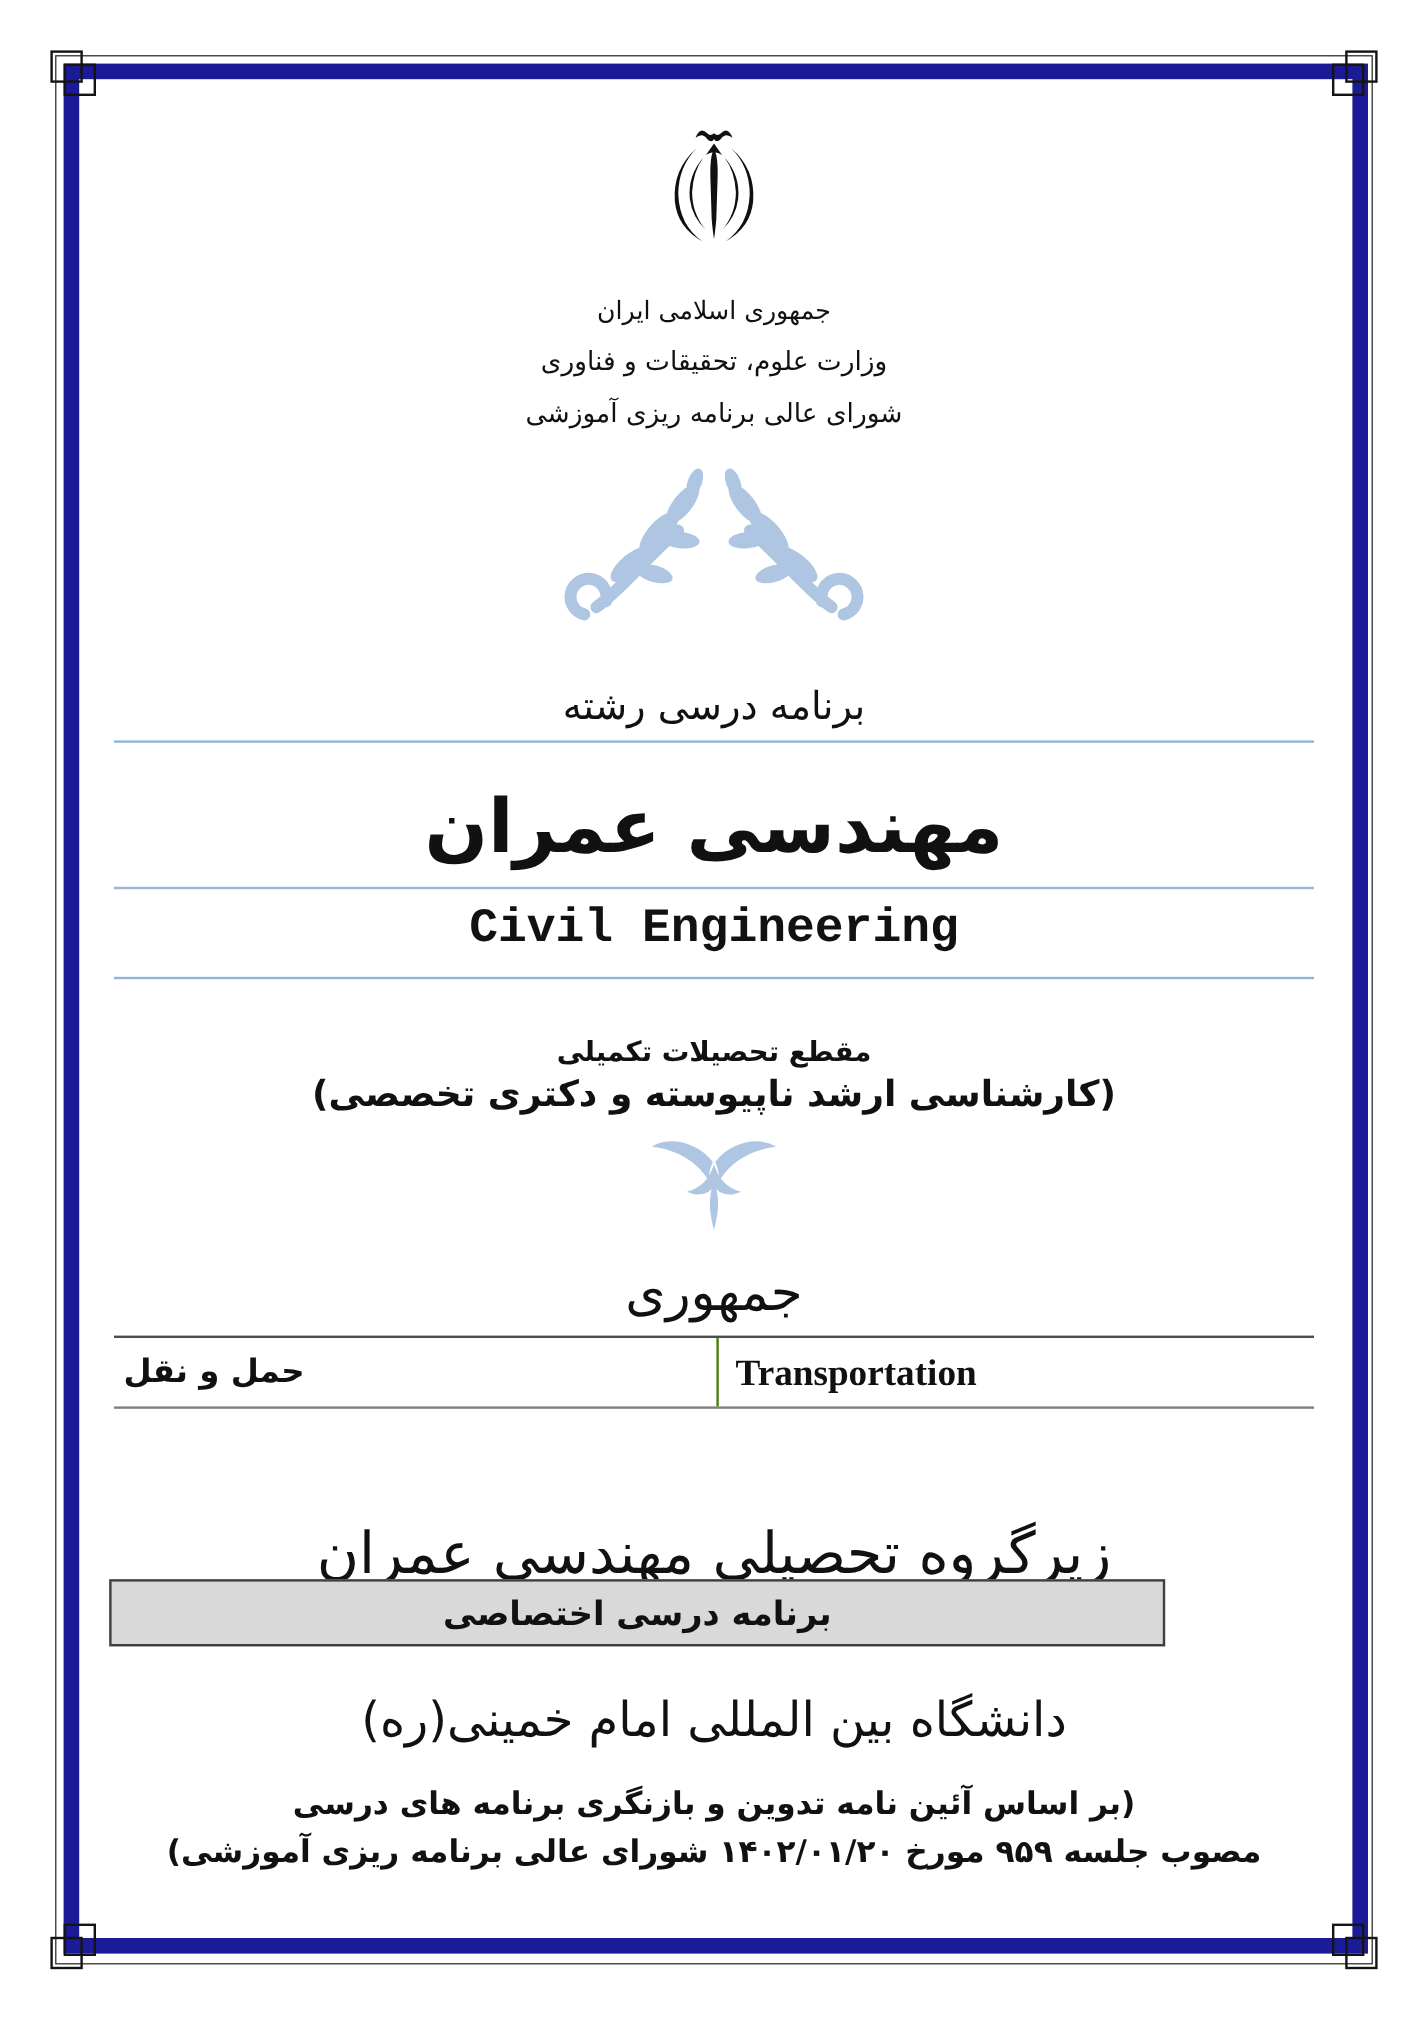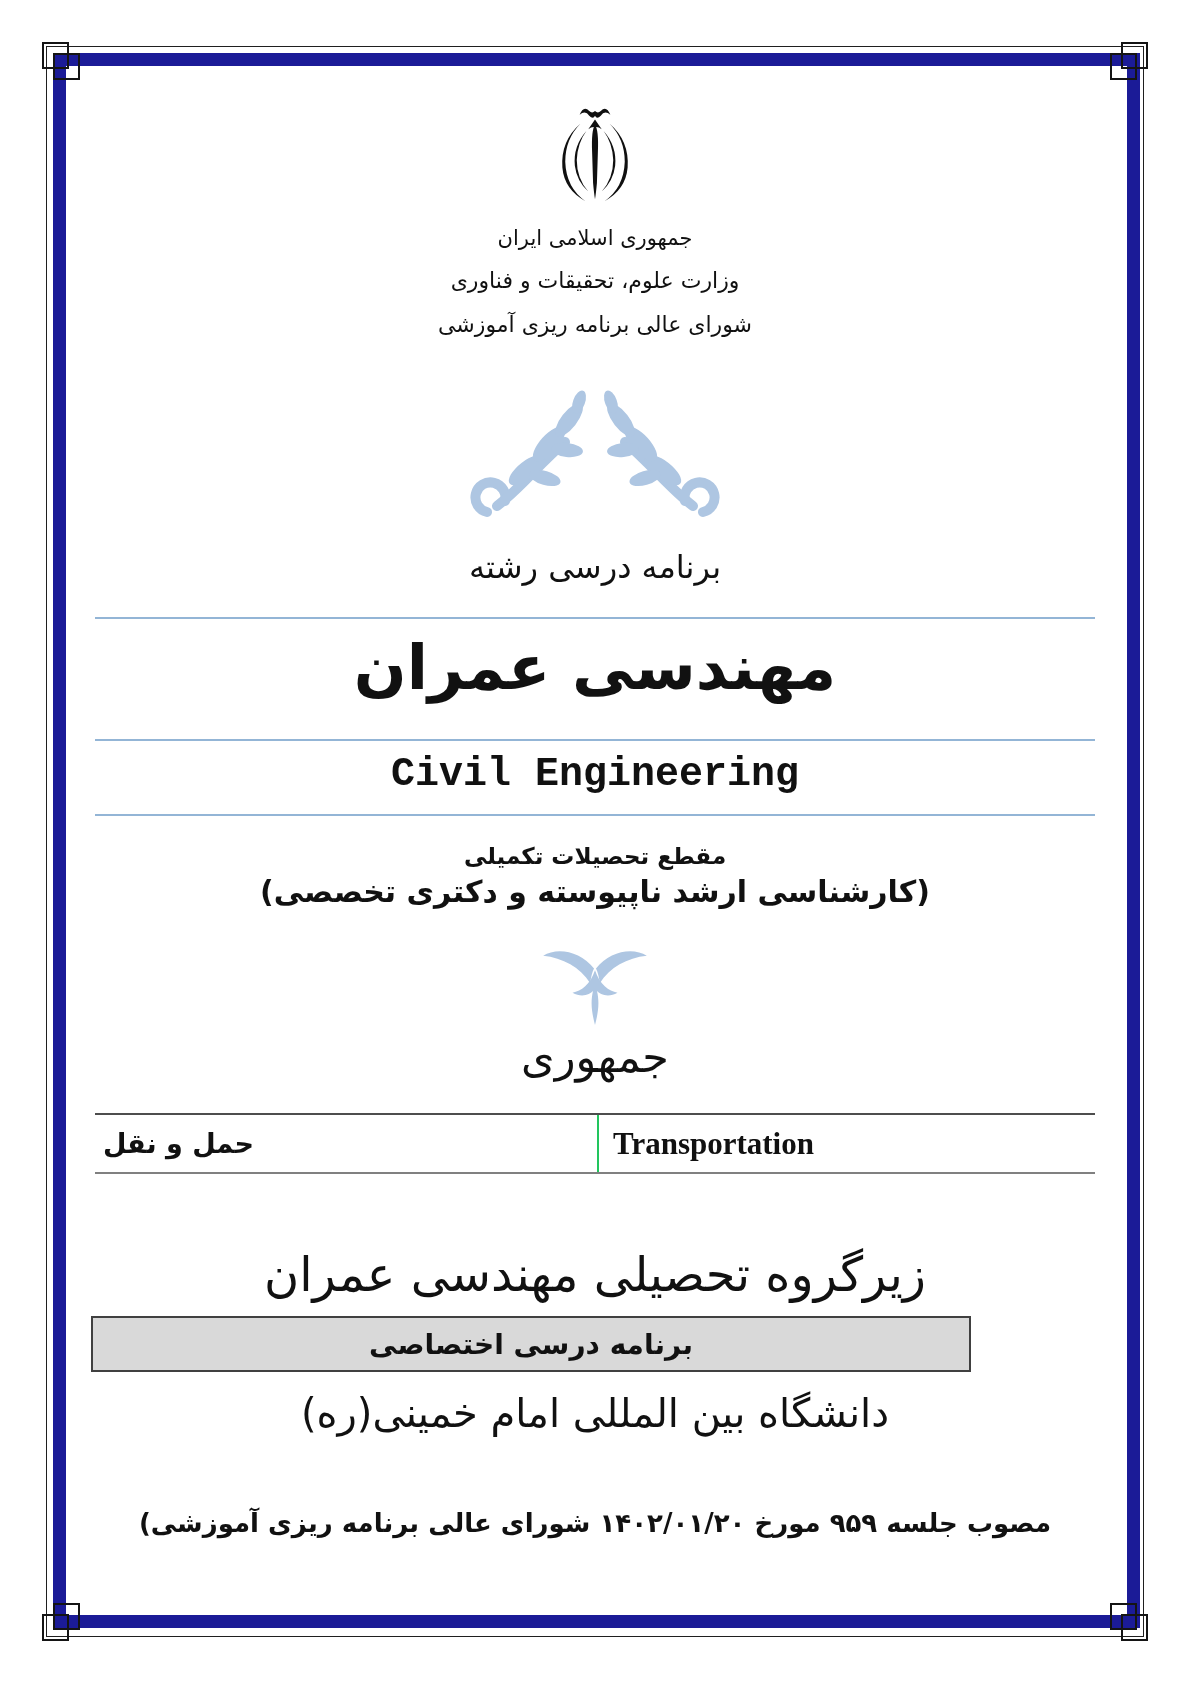--- a/index.html
+++ b/index.html
@@ -12,41 +12,41 @@
   .frame-band{position:absolute;top:53px;left:53px;right:50px;bottom:55px;
     border:13px solid var(--frame,#1b1b97);}
   .corner{position:absolute;width:40px;height:40px;}
   .corner .sq{position:absolute;width:23px;height:23px;border:2.5px solid #141414;}
   .corner.tl{left:42px;top:42px}   .corner.tl .s1{left:0;top:0}     .corner.tl .s2{left:11px;top:11px}
   .corner.tr{right:42px;top:42px}  .corner.tr .s1{right:0;top:0}    .corner.tr .s2{right:11px;top:11px}
   .corner.bl{left:42px;bottom:42px}.corner.bl .s1{left:0;bottom:0}  .corner.bl .s2{left:11px;bottom:11px}
   .corner.br{right:42px;bottom:42px}.corner.br .s1{right:0;bottom:0}.corner.br .s2{right:11px;bottom:11px}
   
   .cx{position:absolute;left:95px;width:1000px;text-align:center;}
-  .rtl{direction:rtl;unicode-bidi:plaintext;}
+  .rtl{direction:rtl;unicode-bidi:plaintext;margin-top:21px;}
   .sep{position:absolute;left:95px;width:1000px;height:0;border-top:2px solid var(--separator,#93b5d6);}
   .nastaliq{font-family:"DejaVu Sans",sans-serif;font-weight:normal;}
   .boldfa{font-weight:bold;}
   
   .emblem{position:absolute;left:547px;top:104px;}
   .hline1{top:226px;font-size:21px;}
   .hline2{top:268px;font-size:22px;}
   .hline3{top:312px;font-size:22px;}
   .orn1{position:absolute;left:465px;top:386px;}
   .field-label{top:548px;font-size:32px;}
   .sep1{top:617px;} .sep2{top:739px;} .sep3{top:814px;}
   .title-fa{top:634px;font-size:62px;font-weight:bold;line-height:1.1;}
   .title-en{top:752px;font-size:40px;font-weight:bold;font-family:Liberation Mono, monospace;}
   .level1{top:843px;font-size:23px;}
   .level2{top:874px;font-size:30px;}
   .orn2{position:absolute;left:530px;top:941px;}
   .orient-label{top:1032px;font-size:43px;}
   .spec-table{position:absolute;left:95px;top:1113px;width:1000px;height:57px;
     border-top:2px solid #4d4d4d;border-bottom:2.5px solid #808080;display:flex;}
-  .cell-fa{width:504px;box-sizing:border-box;border-right:2px solid #22c55e;
+  .cell-fa{width:504px;box-sizing:border-box;border-right:2px solid #4d7c0f;
     display:flex;align-items:center;justify-content:flex-end;padding-left:8px;
     font-size:27px;font-weight:bold;direction:rtl;text-align:right;}
   .cell-en{flex:1;display:flex;align-items:center;padding-left:14px;
     font-family:"Liberation Serif","DejaVu Serif",serif;font-size:31px;font-weight:bold;}
   .subgroup{top:1246px;font-size:48px;}
   .graybar{position:absolute;left:91px;top:1316px;width:880px;height:56px;box-sizing:border-box;
     background:var(--bar-fill,#d9d9d9);border:2.5px solid var(--bar-border,#404040);
     display:flex;align-items:center;justify-content:center;font-size:28px;font-weight:bold;direction:rtl;}
   .univ{top:1390px;font-size:40px;}
   .foot1{top:1468px;font-size:26px;}
@@ -142,15 +142,16 @@
     <div class="cell-fa">حمل و نقل</div>
     <div class="cell-en">Transportation</div>
   </div>
 
   <div class="cx rtl nastaliq subgroup">زیرگروه تحصیلی مهندسی عمران</div>
 
   <div class="graybar">برنامه درسی اختصاصی</div>
 
   <div class="cx rtl nastaliq univ">دانشگاه بین المللی امام خمینی(ره)</div>
 
+  <div class="cx rtl boldfa foot1">(بر اساس آئین نامه تدوین و بازنگری برنامه های درسی</div>
   <div class="cx rtl boldfa foot2">مصوب جلسه ۹۵۹ مورخ ۱۴۰۲/۰۱/۲۰ شورای عالی برنامه ریزی آموزشی)</div>
 
 </div>
 
 </body></html>

